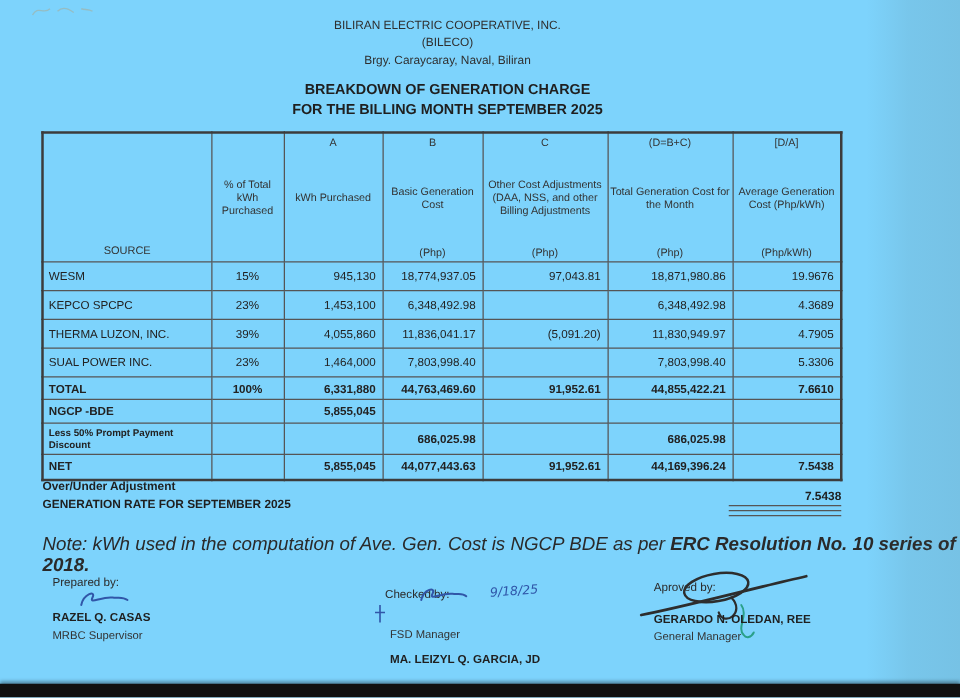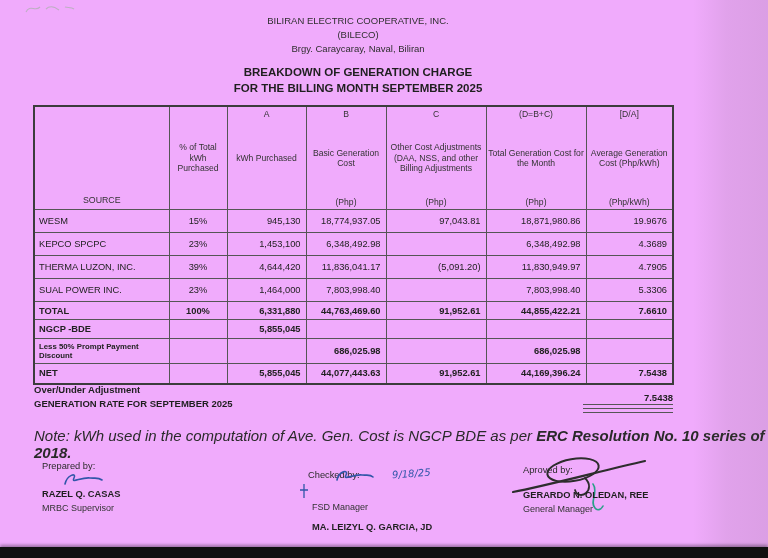--- a/index.html
+++ b/index.html
@@ -2,21 +2,21 @@
 <html><head>
 <meta charset="utf-8">
 <style>
   html,body{margin:0;padding:0;}
   body{
     width:768px;height:558px;position:relative;overflow:hidden;
     font-family:"Liberation Sans","DejaVu Sans",sans-serif;
     background:#f6f6f4;
   }
   .page{
-    position:absolute;inset:0;background:#f0abfc;
+    position:absolute;inset:0;background:#7dd3fc;
   }
   .right-shadow{
     position:absolute;top:0;right:0;bottom:10px;width:75px;
     background:linear-gradient(to right, rgba(70,70,62,0) 0%, rgba(70,70,62,0.09) 45%, rgba(70,70,62,0.12) 100%);
     pointer-events:none;
   }
   .bottom-strip{
     position:absolute;left:0;right:0;bottom:0;height:11px;background:#101010;
     box-shadow:0 -2px 3px rgba(0,0,0,0.35);
   }
@@ -174,21 +174,21 @@
           <td class="c-pct">23%</td>
           <td class="c-num">1,453,100</td>
           <td class="c-num">6,348,492.98</td>
           <td class="c-num"></td>
           <td class="c-num">6,348,492.98</td>
           <td class="c-num">4.3689</td>
         </tr>
         <tr>
           <td class="c-src">THERMA LUZON, INC.</td>
           <td class="c-pct">39%</td>
-          <td class="c-num">4,644,420</td>
+          <td class="c-num">4,055,860</td>
           <td class="c-num">11,836,041.17</td>
           <td class="c-num">(5,091.20)</td>
           <td class="c-num">11,830,949.97</td>
           <td class="c-num">4.7905</td>
         </tr>
         <tr>
           <td class="c-src">SUAL POWER INC.</td>
           <td class="c-pct">23%</td>
           <td class="c-num">1,464,000</td>
           <td class="c-num">7,803,998.40</td>

